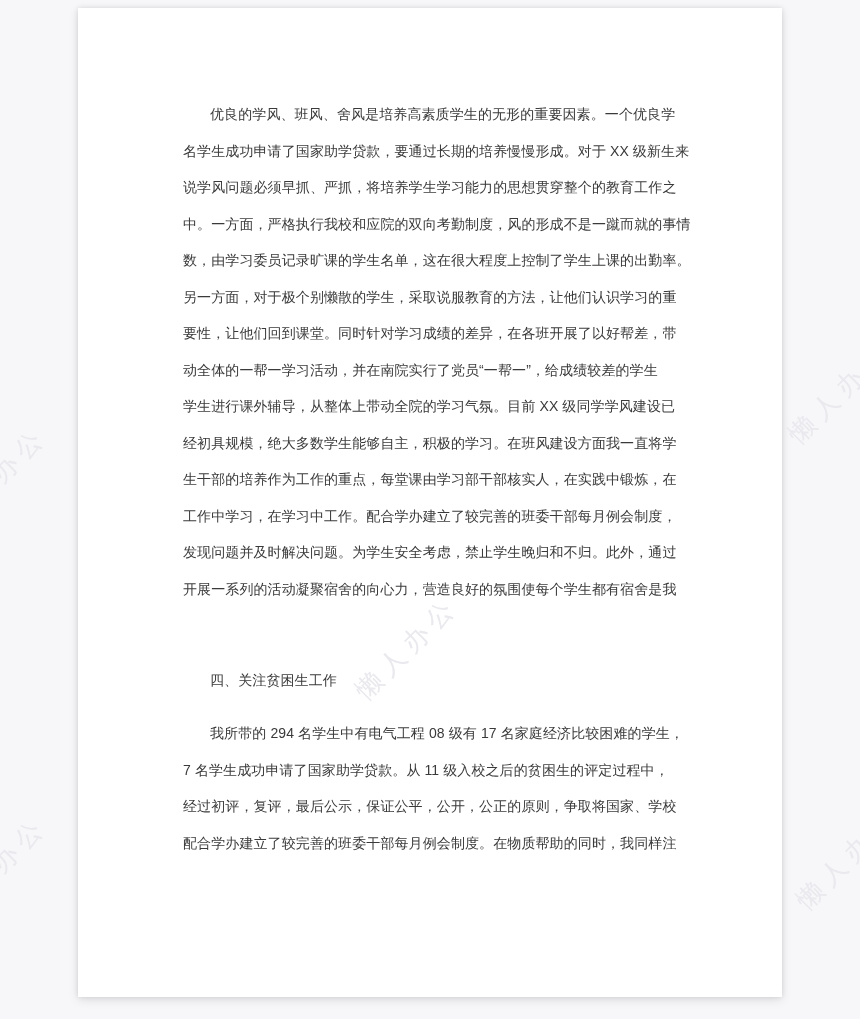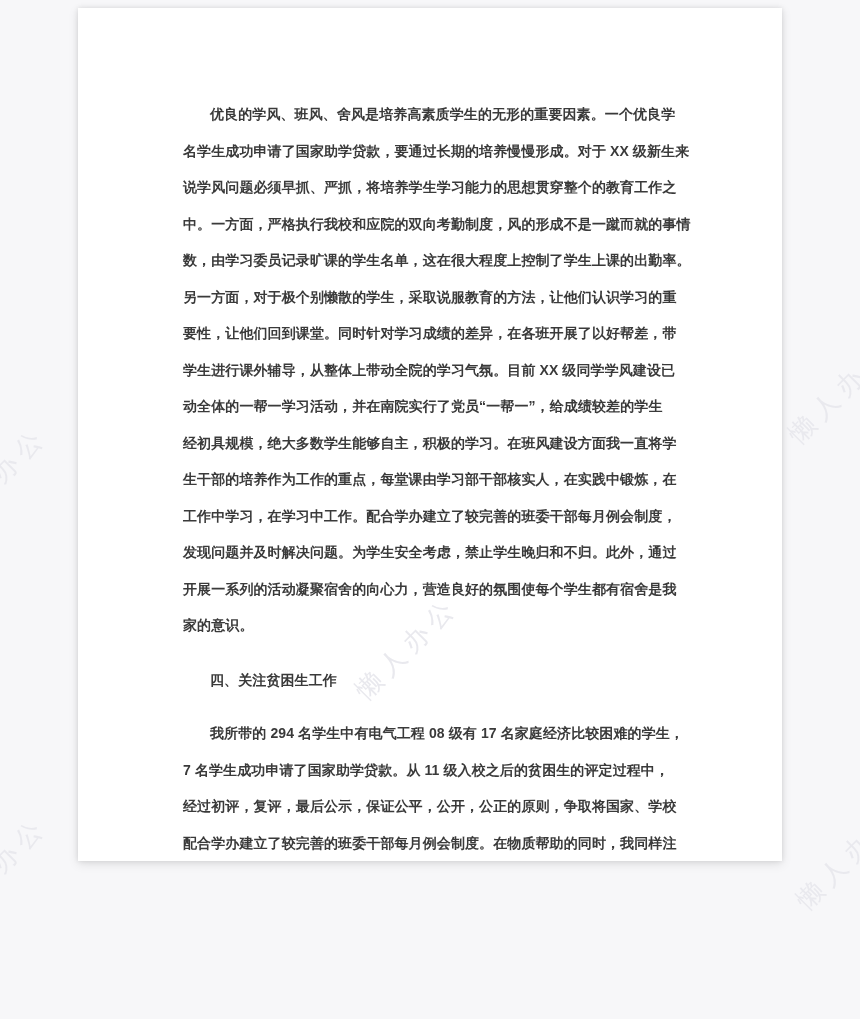--- a/index.html
+++ b/index.html
@@ -15,24 +15,23 @@
     position: relative;
     width: 860px;
     height: 1019px;
     overflow: hidden;
   }
   .page {
     position: absolute;
     left: 78px;
     top: 8px;
     width: 704px;
-    height: 853px;
+    height: 989px;
     background: #ffffff;
     box-shadow: 0 0 5px rgba(0,0,0,0.10), 0 3px 10px rgba(0,0,0,0.10);
-    font-weight: bold;
   }
   .textblock {
     position: absolute;
     left: 105px;
     width: 510px;
     color: #3a3a3a;
     font-size: 14px;
     line-height: 36.5px;
     letter-spacing: 0.1px;
   }
@@ -68,28 +67,27 @@
   <div class="page">
 
     <div class="textblock para1">
       <div class="line indent">优良的学风、班风、舍风是培养高素质学生的无形的重要因素。一个优良学</div>
       <div class="line">名学生成功申请了国家助学贷款，要通过长期的培养慢慢形成。对于 XX 级新生来</div>
       <div class="line">说学风问题必须早抓、严抓，将培养学生学习能力的思想贯穿整个的教育工作之</div>
       <div class="line">中。一方面，严格执行我校和应院的双向考勤制度，风的形成不是一蹴而就的事情</div>
       <div class="line">数，由学习委员记录旷课的学生名单，这在很大程度上控制了学生上课的出勤率。</div>
       <div class="line">另一方面，对于极个别懒散的学生，采取说服教育的方法，让他们认识学习的重</div>
       <div class="line">要性，让他们回到课堂。同时针对学习成绩的差异，在各班开展了以好帮差，带</div>
+      <div class="line">动全体的一帮一学习活动，并在南院实行了党员“一帮一”，给成绩较差的学生</div>
       <div class="line">学生进行课外辅导，从整体上带动全院的学习气氛。目前 XX 级同学学风建设已</div>
-      <div class="line">动全体的一帮一学习活动，并在南院实行了党员“一帮一”，给成绩较差的学生</div>
       <div class="line">经初具规模，绝大多数学生能够自主，积极的学习。在班风建设方面我一直将学</div>
       <div class="line">生干部的培养作为工作的重点，每堂课由学习部干部核实人，在实践中锻炼，在</div>
       <div class="line">工作中学习，在学习中工作。配合学办建立了较完善的班委干部每月例会制度，</div>
       <div class="line">发现问题并及时解决问题。为学生安全考虑，禁止学生晚归和不归。此外，通过</div>
       <div class="line">开展一系列的活动凝聚宿舍的向心力，营造良好的氛围使每个学生都有宿舍是我</div>
-      <div class="line">家的意识。</div>
     </div>
 
     <div class="textblock heading-block">
       <div class="line indent">四、关注贫困生工作</div>
     </div>
 
     <div class="textblock para2">
       <div class="line indent">我所带的 294 名学生中有电气工程 08 级有 17 名家庭经济比较困难的学生，</div>
       <div class="line">7 名学生成功申请了国家助学贷款。从 11 级入校之后的贫困生的评定过程中，</div>
       <div class="line">经过初评，复评，最后公示，保证公平，公开，公正的原则，争取将国家、学校</div>

